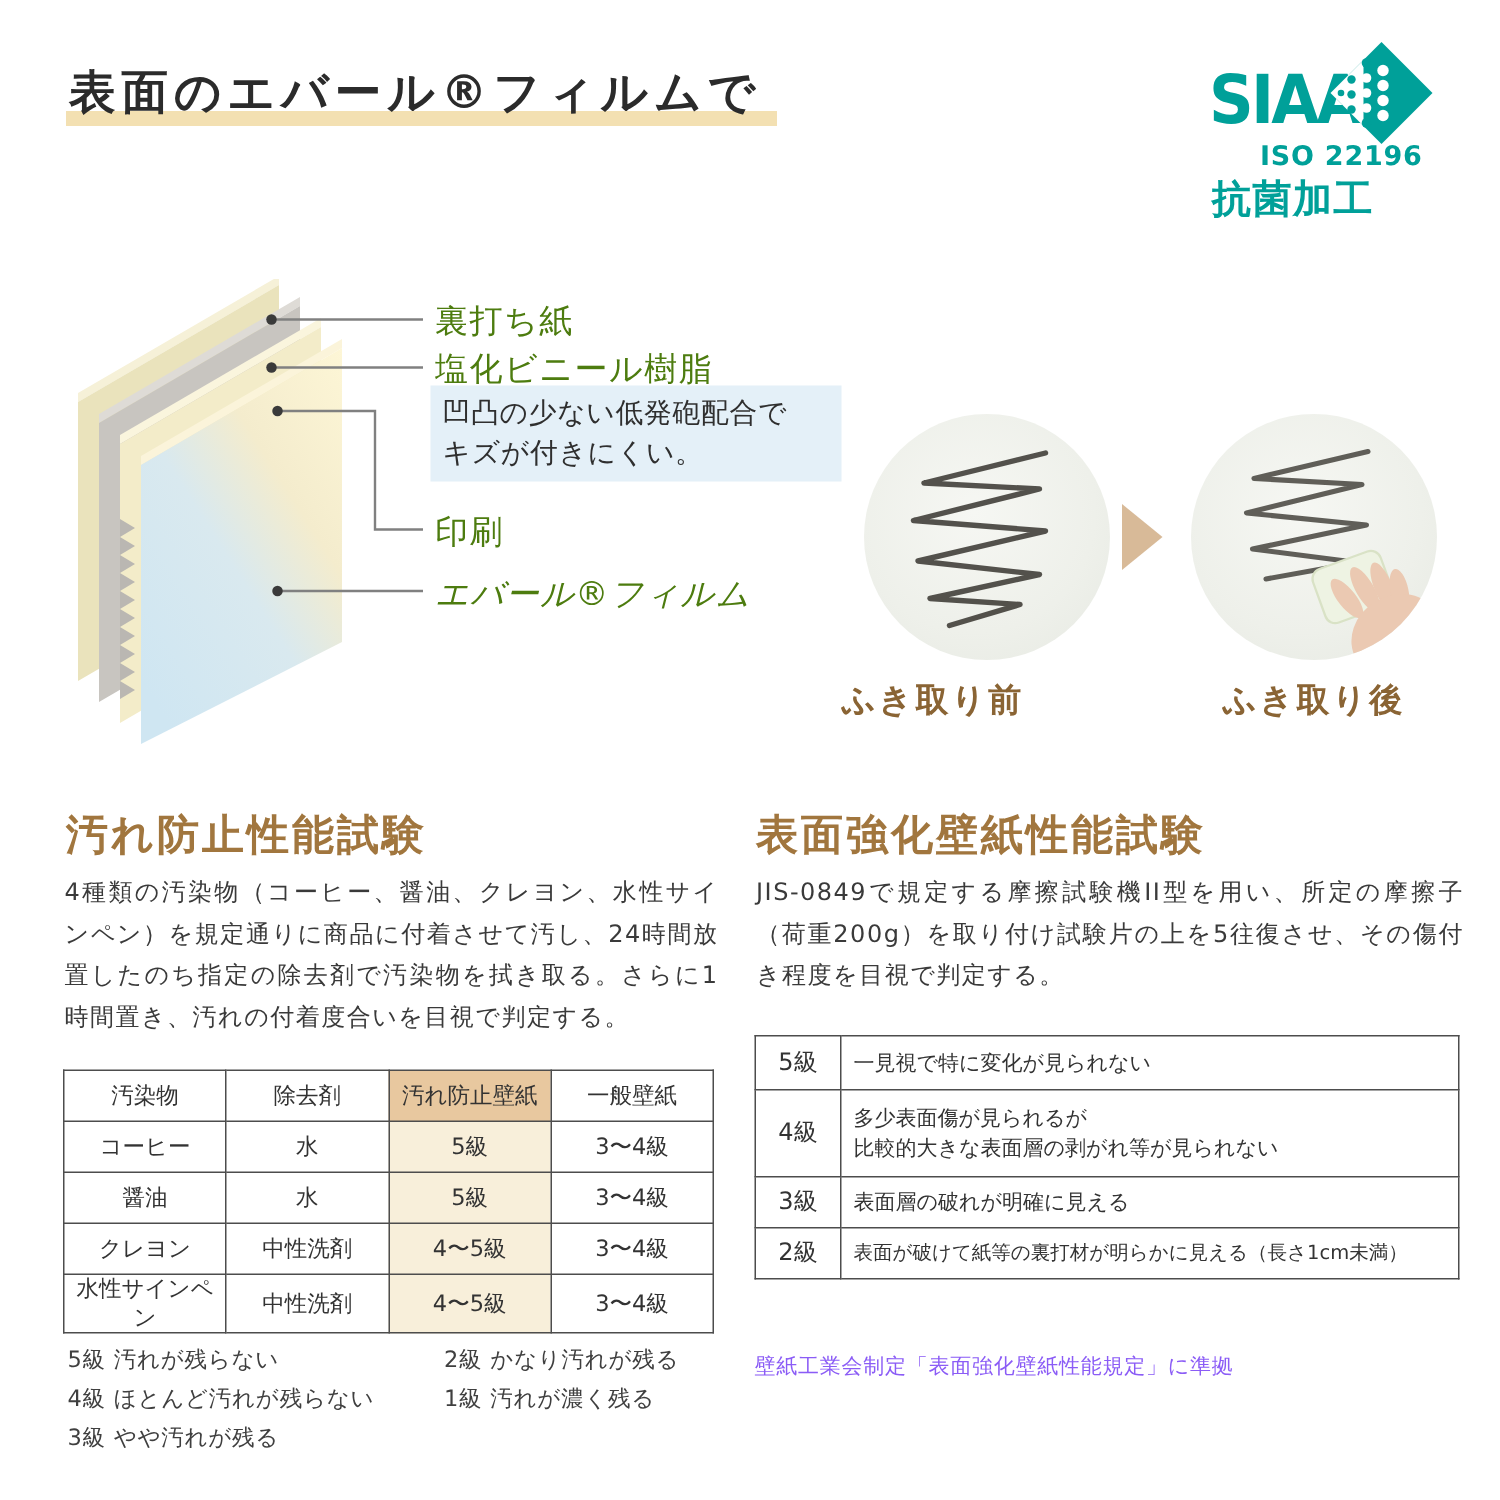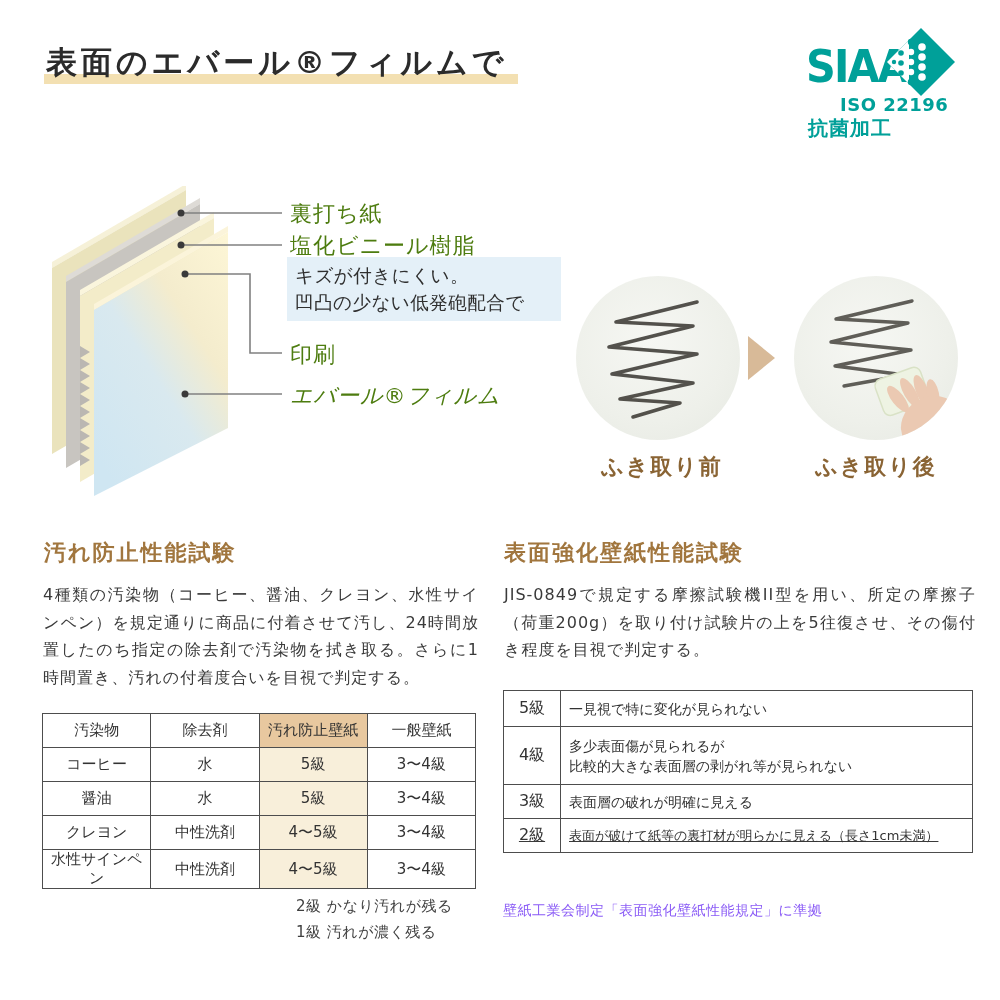--- a/index.html
+++ b/index.html
@@ -11,36 +11,36 @@
   .title-line{display:inline-block;font-size:31px;font-weight:bold;color:#2b2b2b;
       letter-spacing:4px;line-height:1.2;padding:0 10px 3px 2px;
       background:linear-gradient(#f3e0b2,#f3e0b2) left bottom/100% 10px no-repeat;}
   #title1{left:44px;top:44px;}
   #title2{left:42px;top:96px;}
 
   
   .siaa{color:#00a099;font-weight:bold;}
   #siaa-word{left:806px;top:44px;font-size:45px;letter-spacing:-2px;line-height:1;transform:scaleX(.92);transform-origin:left;}
   #siaa-iso{left:808px;top:94px;font-size:18px;letter-spacing:.5px;margin-left:32px;}
-  #siaa-ab{left:808px;top:115px;font-size:20px;letter-spacing:1px;}
+  #siaa-ab{left:808px;top:115px;font-size:26px;letter-spacing:1px;}
 
   
   .dlabel{font-size:22px;color:#4d7c0f;letter-spacing:1px;}
   .note-box{left:287px;top:257px;width:258px;background:#e4f0f8;padding:5px 8px;
             font-size:18.5px;line-height:27px;color:#2f2f2f;letter-spacing:.5px;}
 
   
   .wipe-circle{width:164px;height:164px;border-radius:50%;
       background:radial-gradient(circle at 45% 40%, #f6f7f3 0%, #eef0ea 60%, #e6e9e2 100%);}
   .wipe-label{width:164px;text-align:center;font-size:22px;font-weight:bold;color:#8a6434;letter-spacing:2px;}
   .arrow-right{width:0;height:0;border-top:22px solid transparent;border-bottom:22px solid transparent;
       border-left:27px solid #d8ba98;}
 
   
-  .sec-head{font-size:22px;font-weight:bold;color:#a1763e;letter-spacing:2px;}
+  .sec-head{font-size:28px;font-weight:bold;color:#a1763e;letter-spacing:2px;}
   .para{font-size:16px;line-height:27.5px;letter-spacing:1px;text-align:justify;color:#3a3a3a;}
 
   
   table{border-collapse:collapse;}
   .stain-table{width:434px;table-layout:fixed;border-radius:27px;}
   .stain-table th,.stain-table td{border:1.6px solid #4d4d4d;height:33px;text-align:center;
       font-size:15px;font-weight:normal;color:#333;padding:0 1px;}
   .stain-table .hl-head{background:#e8c89f;}
   .stain-table .hl-cell{background:#f8efda;}
 
@@ -119,22 +119,22 @@
       <circle cx="181" cy="213" r="3.5"></circle>
       <circle cx="181" cy="245" r="3.5"></circle>
       <circle cx="185" cy="274" r="3.5"></circle>
       <circle cx="185" cy="394" r="3.5"></circle>
     </g>
   </svg>
 
   <div class="abs dlabel" style="left:290px;top:199px;">裏打ち紙</div>
   <div class="abs dlabel" style="left:290px;top:231px;">塩化ビニール樹脂</div>
   <div class="abs note-box">
+    <div>凹凸の少ない低発砲配合で</div>
     <div>キズが付きにくい。</div>
-    <div>凹凸の少ない低発砲配合で</div>
   </div>
   <div class="abs dlabel" style="left:290px;top:340px;">印刷</div>
   <div class="abs dlabel" style="left:290px;top:381px;font-style:italic;">エバール®フィルム</div>
 
   <div class="abs wipe-circle" style="left:576px;top:276px;">
     <svg width="164" height="164" viewBox="0 0 164 164">
       <path d="M121,26 L40,46 L117,50 L33,71 L121,78 L36,98 L117,107 L44,123 L104,127 L57,141" fill="none" stroke="#413f3a" stroke-width="3.6" stroke-linecap="round" stroke-linejoin="round" opacity="0.9"></path>
     </svg>
   </div>
 
@@ -157,21 +157,21 @@
           <ellipse cx="116" cy="117" rx="6" ry="17" transform="rotate(-30 116 117)"></ellipse>
           <ellipse cx="128" cy="115" rx="6" ry="17" transform="rotate(-22 128 115)"></ellipse>
           <ellipse cx="139" cy="118" rx="6" ry="15" transform="rotate(-12 139 118)"></ellipse>
           <ellipse cx="137" cy="148" rx="31" ry="27" transform="rotate(-30 137 148)"></ellipse>
           <ellipse cx="160" cy="168" rx="28" ry="24"></ellipse>
         </g>
       </g>
     </svg>
   </div>
 
-  <div class="abs wipe-label" style="left:580px;top:452px;">ふき取り前</div>
+  <div class="abs wipe-label" style="left:540px;top:452px;">ふき取り前</div>
   <div class="abs wipe-label" style="left:794px;top:452px;">ふき取り後</div>
 
   <div class="abs sec-head" style="left:44px;top:538px;">汚れ防止性能試験</div>
   <div class="abs para" style="left:43px;top:581px;width:436px;">4種類の汚染物（コーヒー、醤油、クレヨン、水性サインペン）を規定通りに商品に付着させて汚し、24時間放置したのち指定の除去剤で汚染物を拭き取る。さらに1時間置き、汚れの付着度合いを目視で判定する。</div>
 
   <table class="abs stain-table" style="left:42px;top:713px;">
     <tbody>
         <tr>
       <th>汚染物</th>
       <th>除去剤</th>
@@ -198,20 +198,25 @@
     </tr>
     <tr>
       <td>水性サインペン</td>
       <td>中性洗剤</td>
       <td class="hl-cell">4〜5級</td>
       <td>3〜4級</td>
     </tr>
   </tbody>
     </table>
 
+  <div class="abs legend" style="left:45px;top:893px;">
+    <div>5級 汚れが残らない</div>
+    <div>4級 ほとんど汚れが残らない</div>
+    <div>3級 やや汚れが残る</div>
+  </div>
   <div class="abs legend" style="left:296px;top:893px;">
     <div>2級 かなり汚れが残る</div>
     <div>1級 汚れが濃く残る</div>
   </div>
 
   <div class="abs sec-head" style="left:504px;top:538px;">表面強化壁紙性能試験</div>
   <div class="abs para" style="left:504px;top:581px;width:472px;">JIS-0849で規定する摩擦試験機II型を用い、所定の摩擦子（荷重200g）を取り付け試験片の上を5往復させ、その傷付き程度を目視で判定する。</div>
 
   <table class="abs grade-table" style="left:503px;top:690px;">
     <tbody>
@@ -223,21 +228,21 @@
       <td class="g">4級</td>
       <td class="d">
         <div>多少表面傷が見られるが</div>
         <div>比較的大きな表面層の剥がれ等が見られない</div>
       </td>
     </tr>
     <tr style="height:34px;">
       <td class="g">3級</td>
       <td class="d">表面層の破れが明確に見える</td>
     </tr>
-    <tr style="height:34px;text-decoration:underline;" class="small">
+    <tr style="height:34px;" class="small">
       <td class="g">2級</td>
       <td class="d">表面が破けて紙等の裏打材が明らかに見える（長さ1cm未満）</td>
     </tr>
   </tbody>
     </table>
 
   <div class="abs footnote" style="left:503px;top:902px;">壁紙工業会制定「表面強化壁紙性能規定」に準拠</div>
 
 </div>
 

